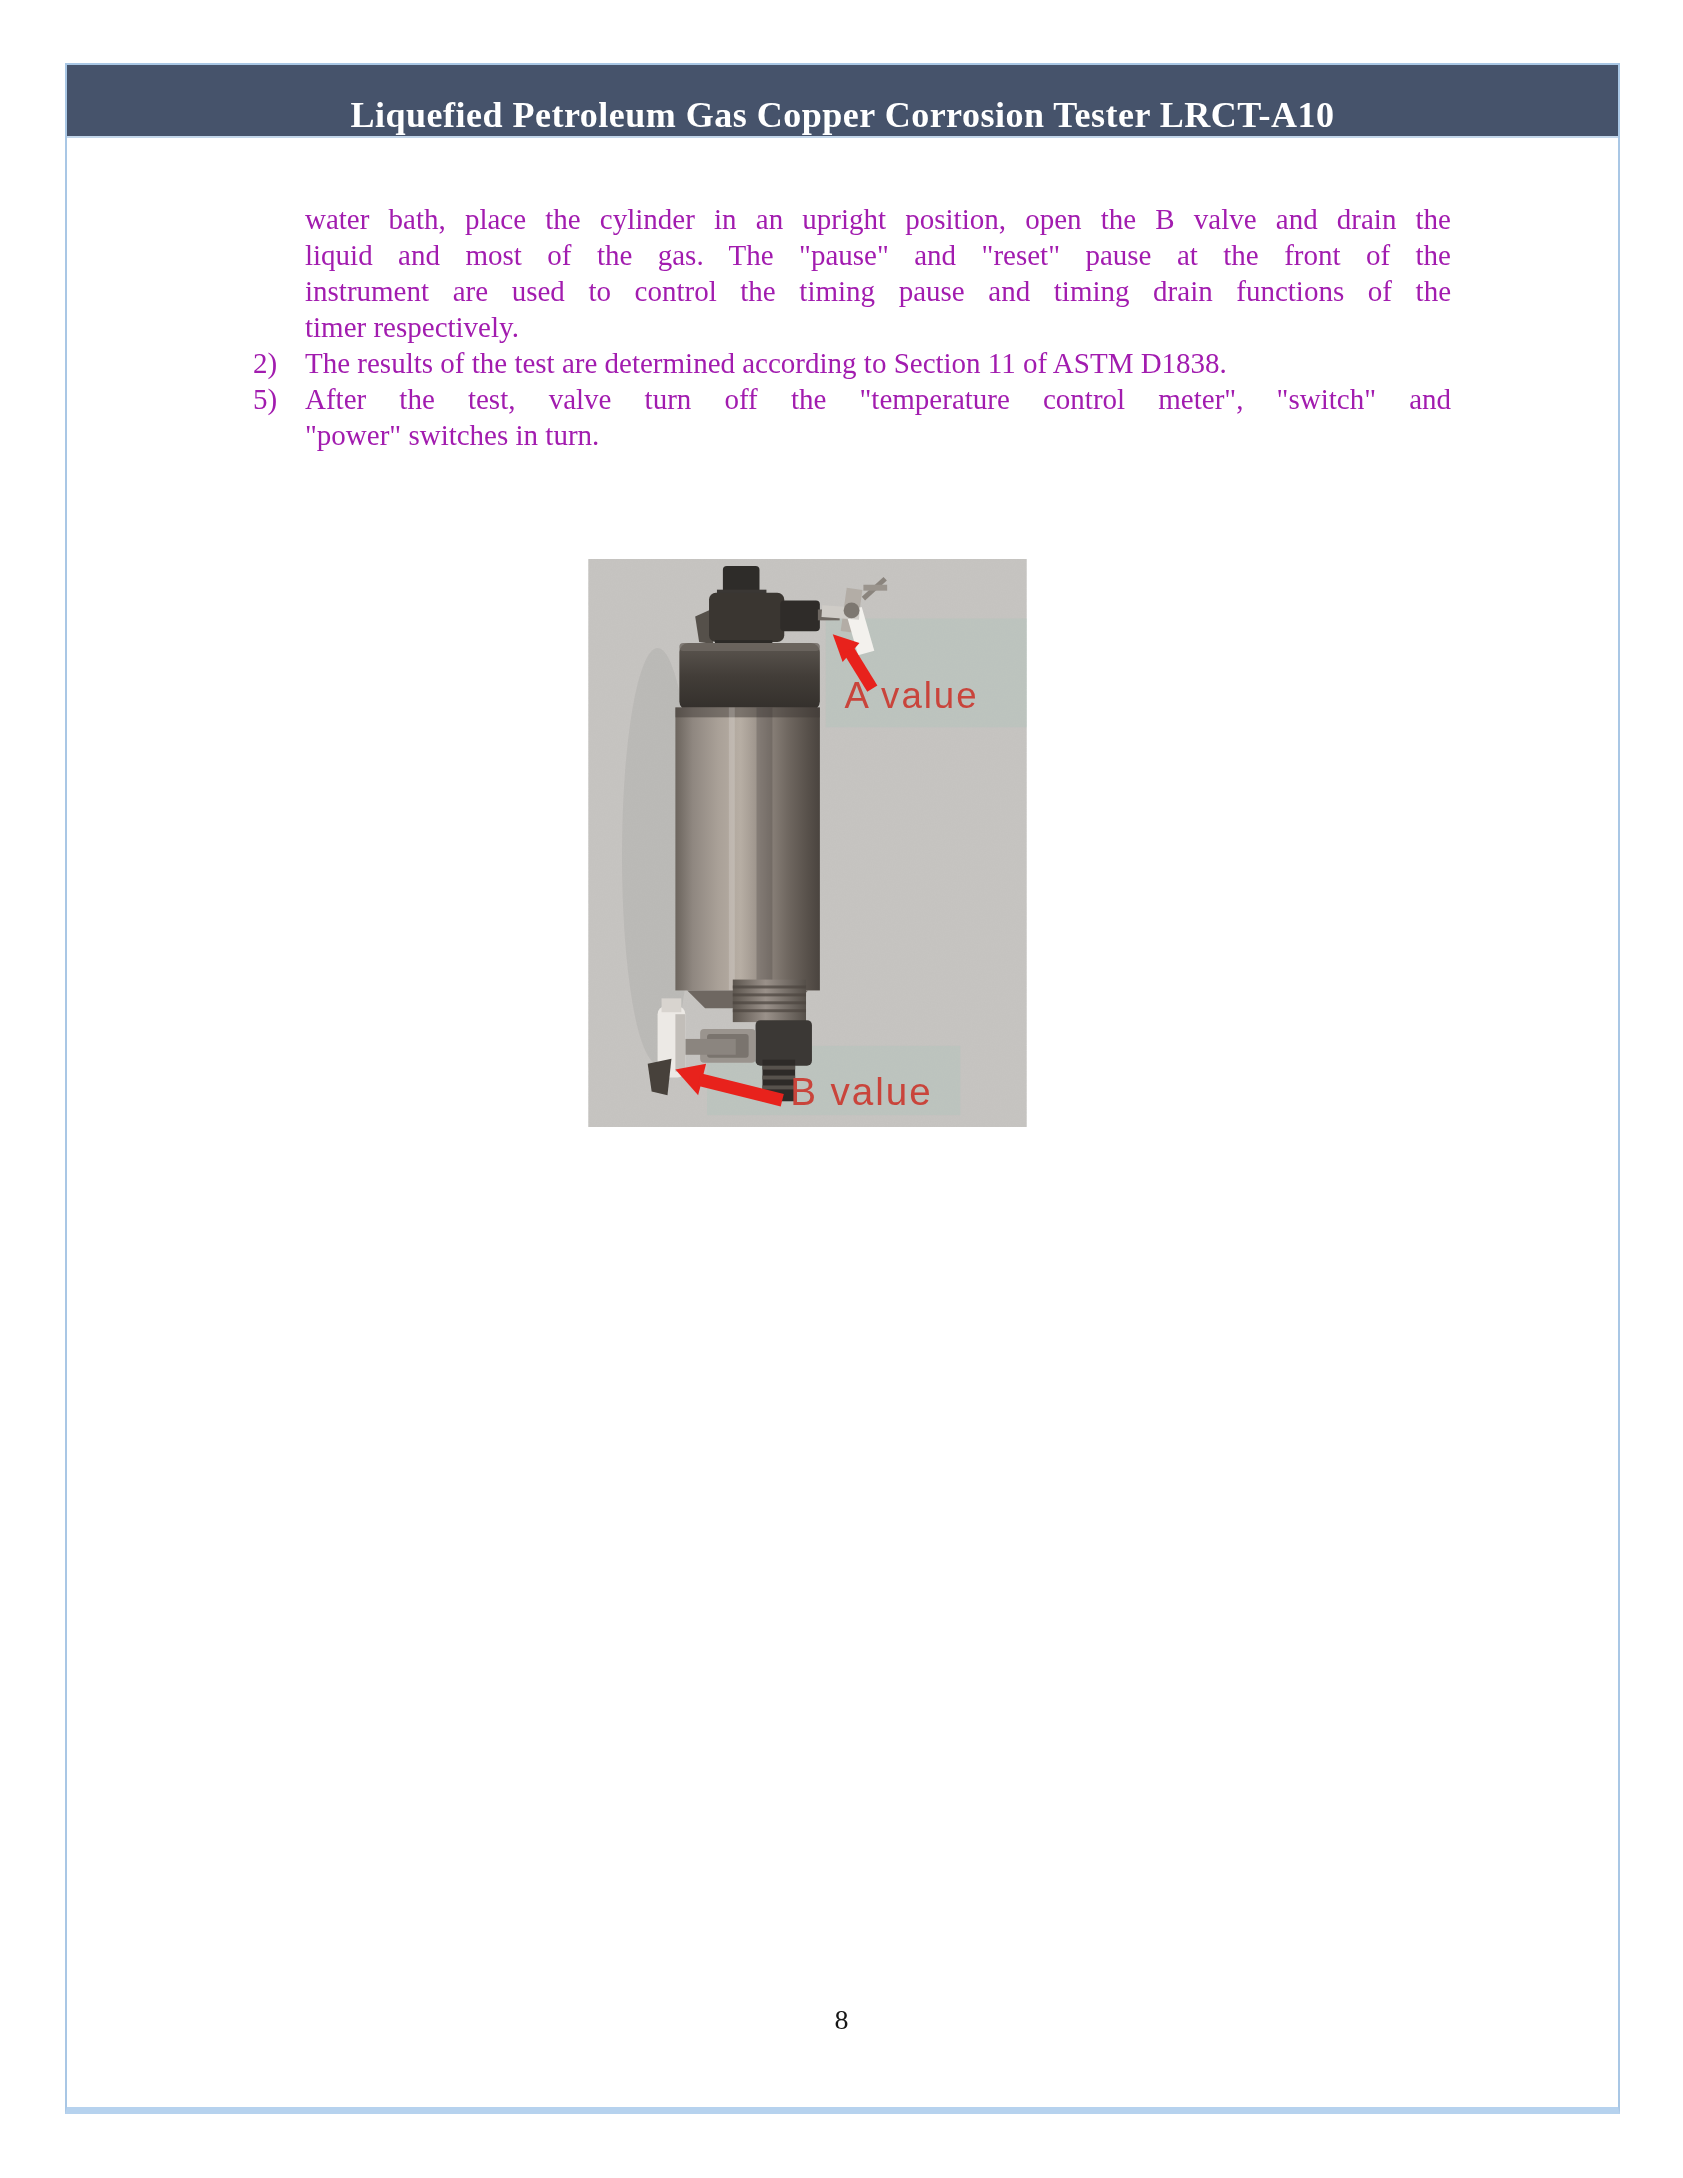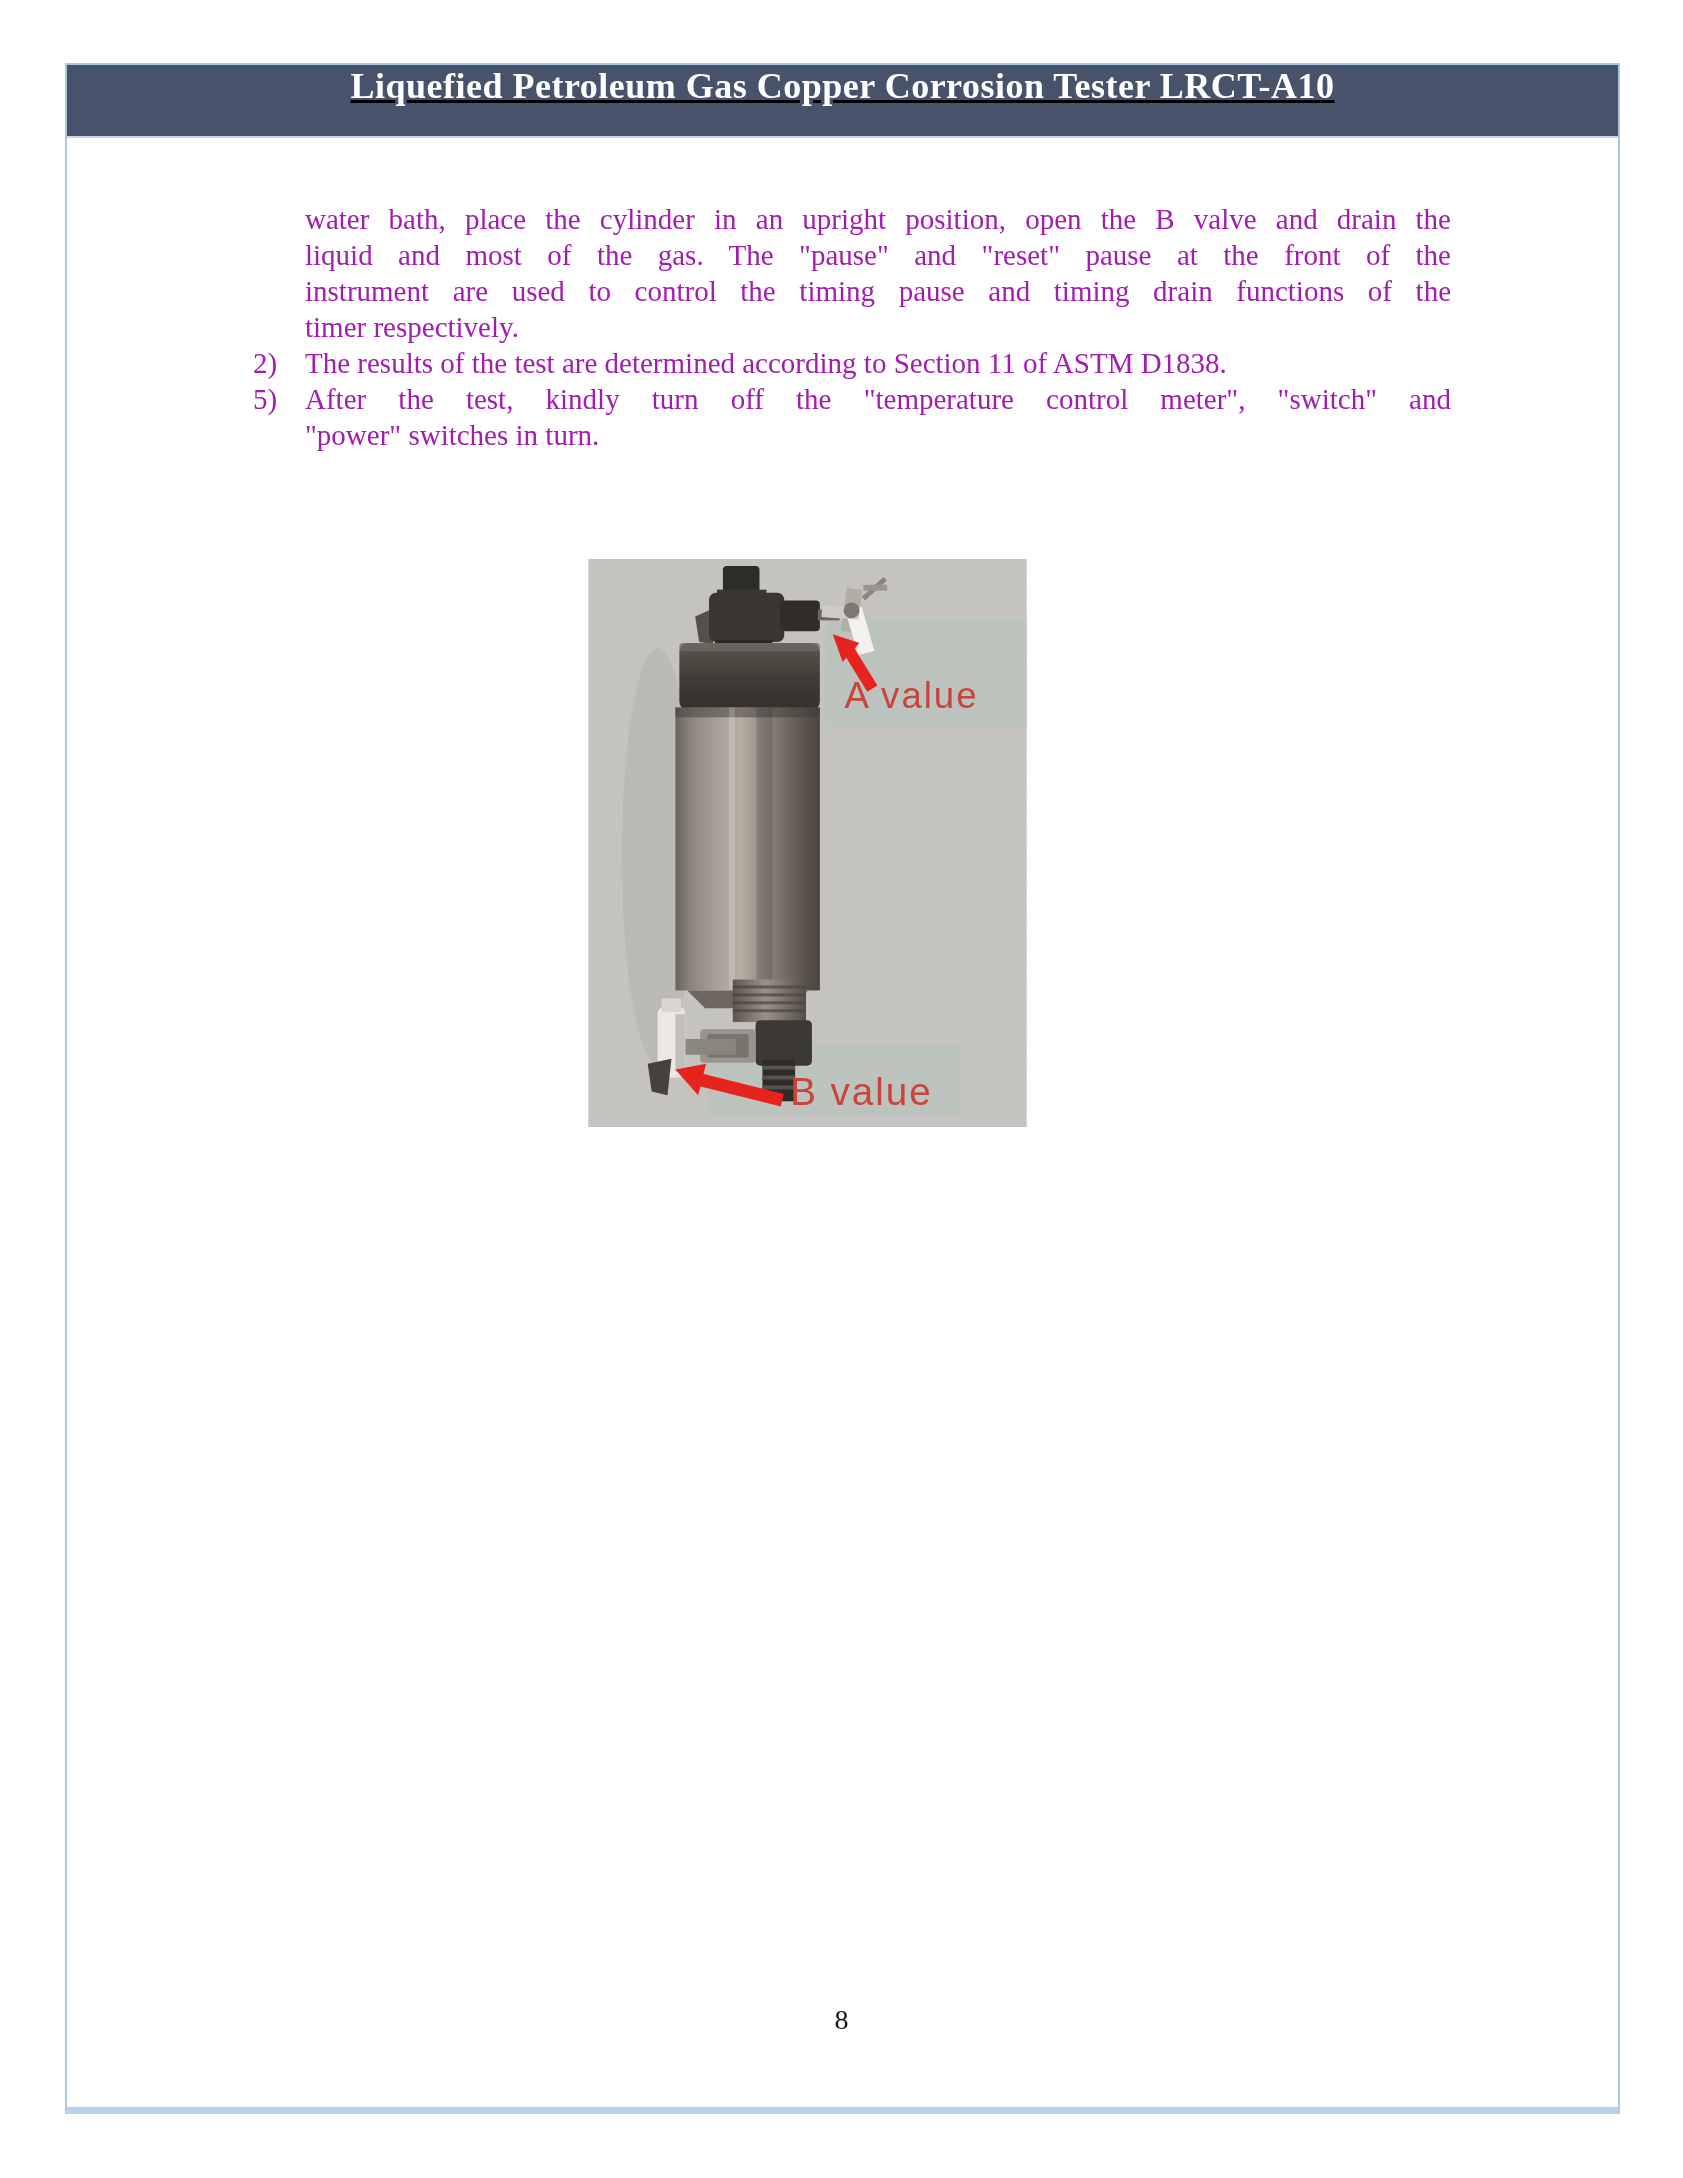--- a/index.html
+++ b/index.html
@@ -17,24 +17,23 @@
     border:2px solid #a9c7e5;
     border-bottom:7px solid #b6d2ee;
     box-sizing:border-box;
     background:#ffffff;
   }
   .header-bar{
     position:absolute;
     left:67px;top:65px;
     width:1551px;height:73px;
     background:#46536b;
-    display:flex;align-items:flex-start;justify-content:center;
+    display:flex;align-items:flex-end;justify-content:center;
     box-sizing:border-box;
     border-bottom:2px solid #c3d6ea;
-    text-decoration:underline;
   }
   .header-bar .title{
     color:#ffffff;
     font-size:36px;
     font-weight:bold;
     letter-spacing:0.5px;
     white-space:nowrap;
   }
   .body-text{
     position:absolute;
@@ -88,21 +87,21 @@
     </div>
     <div class="item">
       <div class="num">2)</div>
       <div class="itext">
         <div class="nline">The results of the test are determined according to Section 11 of ASTM D1838.</div>
       </div>
     </div>
     <div class="item">
       <div class="num">5)</div>
       <div class="itext">
-        <div class="jline">After the test, kindly turn off the "temperature control meter", "switch" and</div>
+        <div class="jline">After the test, valve turn off the "temperature control meter", "switch" and</div>
         <div class="nline">"power" switches in turn.</div>
       </div>
     </div>
   </div>
 
   <div class="figure">
     <svg width="439" height="568" viewBox="0 0 443 574" xmlns="http://www.w3.org/2000/svg">
       <defs>
         <linearGradient id="metal" x1="0" y1="0" x2="1" y2="0">
           <stop offset="0" stop-color="#6b645d"></stop>

